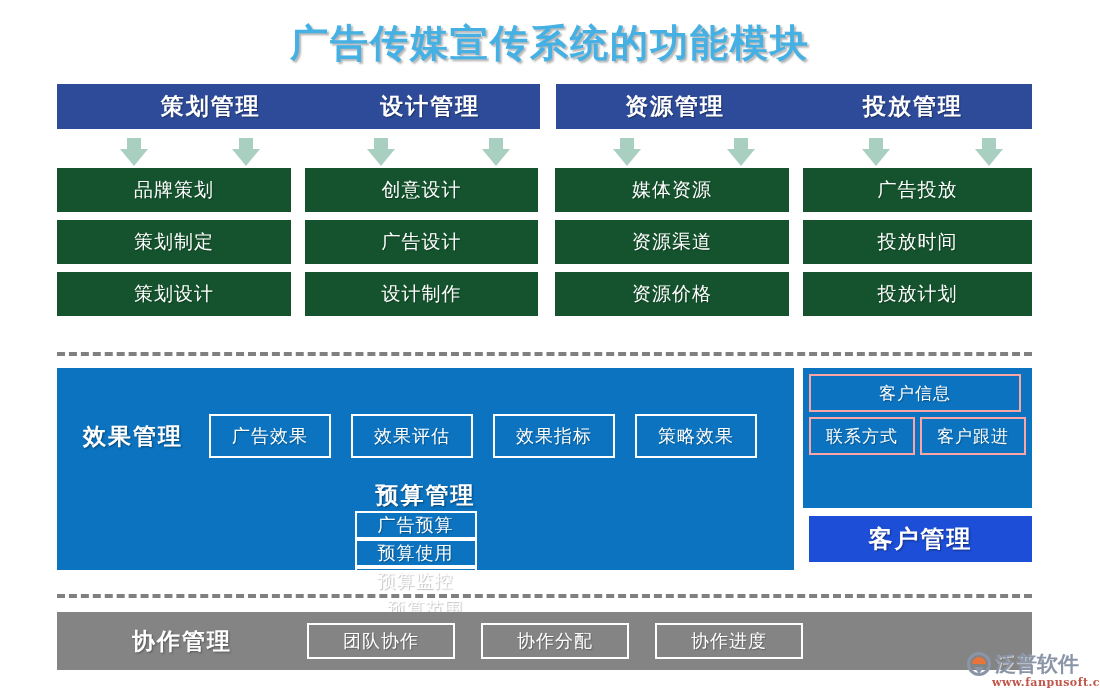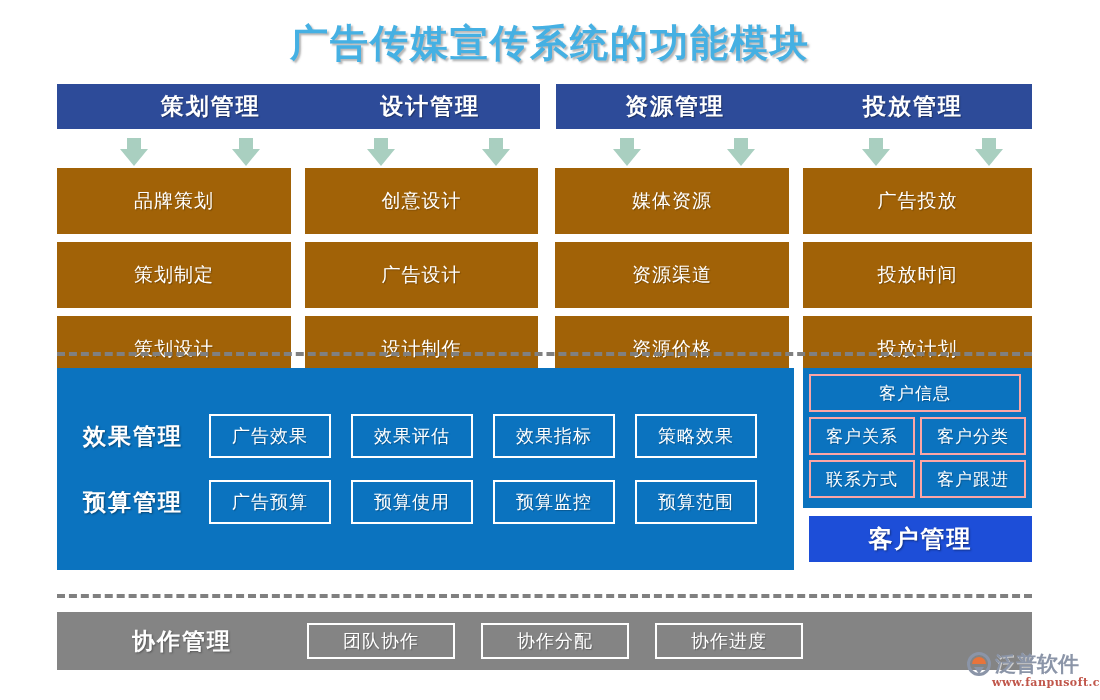--- a/index.html
+++ b/index.html
@@ -97,22 +97,22 @@
     left: 57px;
     width: 975px;
   }
   .col-row {
     display: flex;
     margin-bottom: 8px;
   }
   .col-row:last-child { margin-bottom: 0; }
 
   .cyan-box {
-    height: 66px;
-    background: #a16207;
+    height: 44px;
+    background: #14532d;
     color: #ffffff;
     display: flex;
     align-items: center;
     justify-content: center;
     font-size: 19px;
     letter-spacing: 1px;
     text-shadow: 1px 1px 1px rgba(0,0,0,0.25);
   }
   .cell-1 { width: 234px; margin-right: 14px; }
   .cell-2 { width: 233px; margin-right: 17px; }
@@ -141,21 +141,21 @@
   }
   .mid-row {
     position: absolute;
     left: 0;
     width: 737px;
     height: 44px;
     display: flex;
     align-items: center;
   }
   .mid-row.r1 { top: 46px; }
-  .mid-row.r2 { top: 112px; }
+  .mid-row.r2 { top: 112px; flex-direction: column; }
 
   .mid-label {
     width: 152px;
     text-align: center;
     color: #ffffff;
     font-size: 23px;
     font-weight: bold;
     letter-spacing: 2px;
     text-shadow: 1px 1px 2px rgba(0,0,0,0.4);
   }
@@ -379,24 +379,20 @@
       <div class="mid-chip">预算使用</div>
       <div class="mid-chip">预算监控</div>
       <div class="mid-chip">预算范围</div>
     </div>
   </div>
 
   <div class="cust-panel">
     <div class="cust-grid">
       <div class="cust-row">
         <div class="cust-cell first">客户信息</div>
-      </div>
-      <div class="cust-row">
-        <div class="cust-cell first">客户关系</div>
-        <div class="cust-cell">客户分类</div>
       </div>
       <div class="cust-row">
         <div class="cust-cell first">联系方式</div>
         <div class="cust-cell">客户跟进</div>
       </div>
     </div>
     <div class="cust-title">客户管理</div>
   </div>
 
   <div class="dashed bottom"></div>

